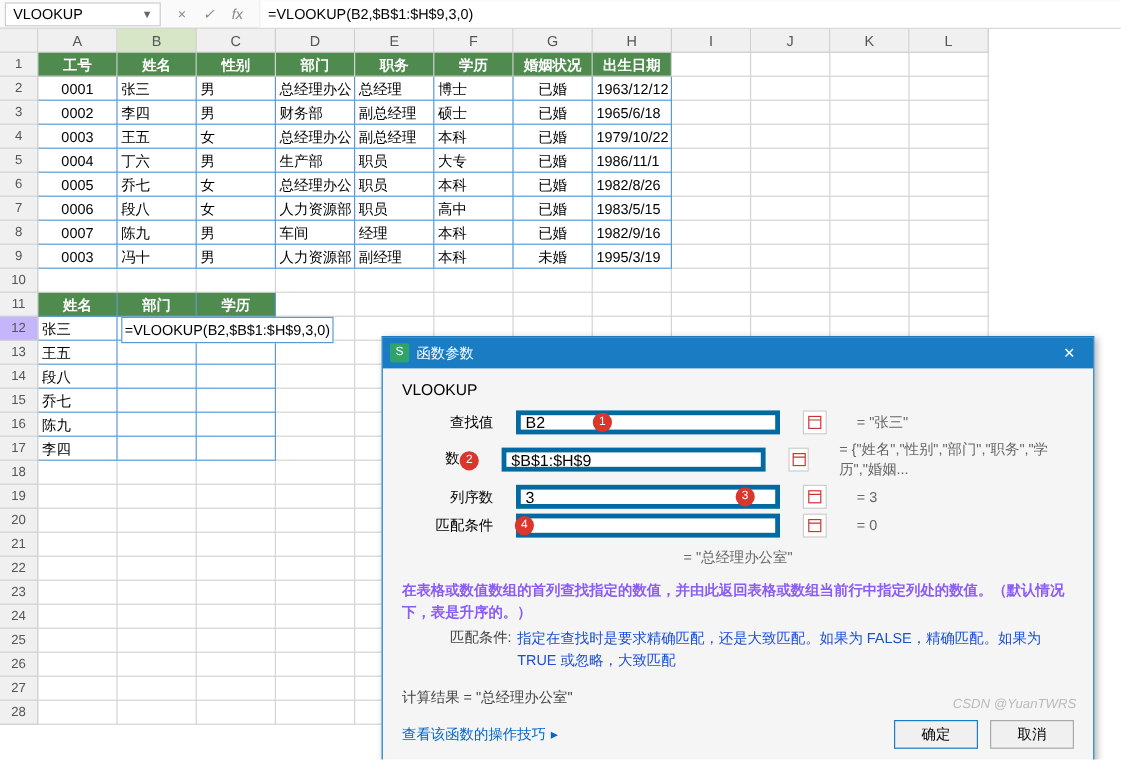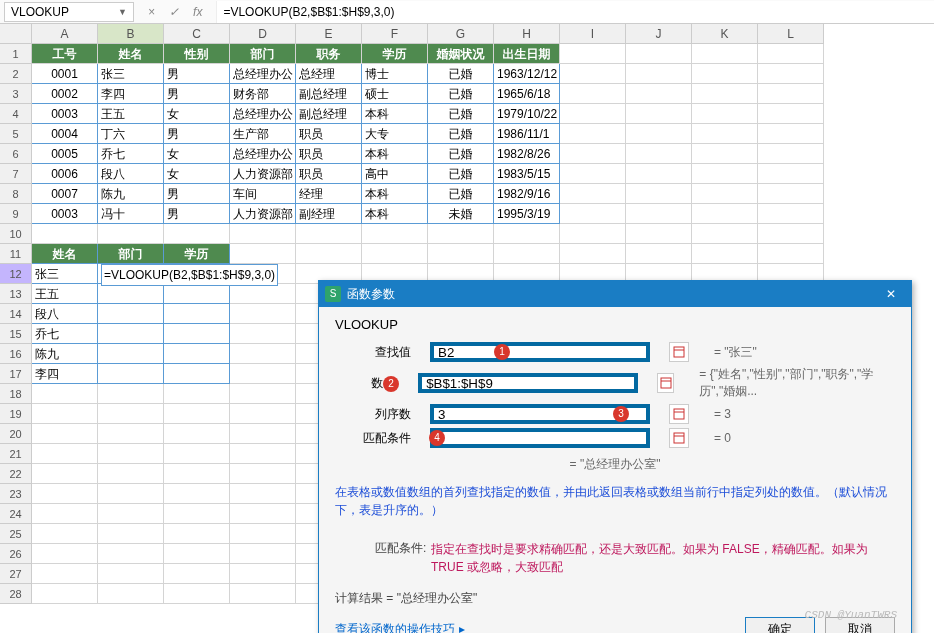--- a/index.html
+++ b/index.html
@@ -39,31 +39,31 @@
 .func-name { font-size: 13px; margin-bottom: 10px; }
 .param-row { display: flex; align-items: center; margin: 4px 0; gap: 19px; }
 .param-label { width: 76px; text-align: right; position: relative; }
 .param-input { flex: 0 0 220px; border: 4px solid #0369a1; padding: 2px 4px; background: #fff; height: 20px; }
 .ref-btn { width: 20px; height: 20px; border: 1px solid #ccc; background: #fff; display: flex; align-items: center; justify-content: center; }
 .ref-btn svg { width: 12px; height: 12px; }
 .param-eq { color: #666; margin-left: 6px; }
 .badge { width: 16px; height: 16px; border-radius: 8px; background: #d9372c; color: #fff; text-align: center; line-height: 16px; font-size: 10px; display: inline-block; }
 .b1 { position: absolute; left: 190px; }
 .result-line { text-align: center; margin: 8px 0 10px 0; color: #666; }
-.desc { color: #1d4ed8; line-height: 1.5; margin-bottom: 21px; }
+.desc { color: #8b5cf6; line-height: 1.5; margin-bottom: 4px; font-weight: bold; }
 .sub-desc { display: flex; margin-left: 40px; }
 .sub-desc-l { width: 56px; color: #444; }
-.sub-desc-r { flex: 1; color: #be185d; line-height: 1.5; }
+.sub-desc-r { flex: 1; color: #1d4ed8; line-height: 1.5; }
 .calc-line { margin: 14px 0 10px 0; color: #444; }
 .dlg-footer { display: flex; align-items: center; justify-content: space-between; margin-top: 6px; }
 .help-link { color: #0066cc; display: flex; align-items: center; gap: 4px; }
 .btns { display: flex; gap: 10px; }
 .btn { width: 70px; height: 24px; border: 1px solid #aaa; background: #f0f0f0; text-align: center; line-height: 22px; }
 .btn.primary { border: 1px solid #1a7dc4; }
-.watermark { position: absolute; right: 14px; bottom: 32px; color: #bbb; font-size: 11px; font-style: italic; font-family: Liberation Mono, monospace; }
+.watermark { position: absolute; right: 14px; bottom: 43px; color: #bbb; font-size: 11px; font-style: italic; }
 </style>
 </head>
 <body>
 
 <div class="name-box-bar">
   <div class="name-box">
     <span>VLOOKUP</span>
     <span class="name-box-dd">▼</span>
   </div>
   <div class="fb-icons">

